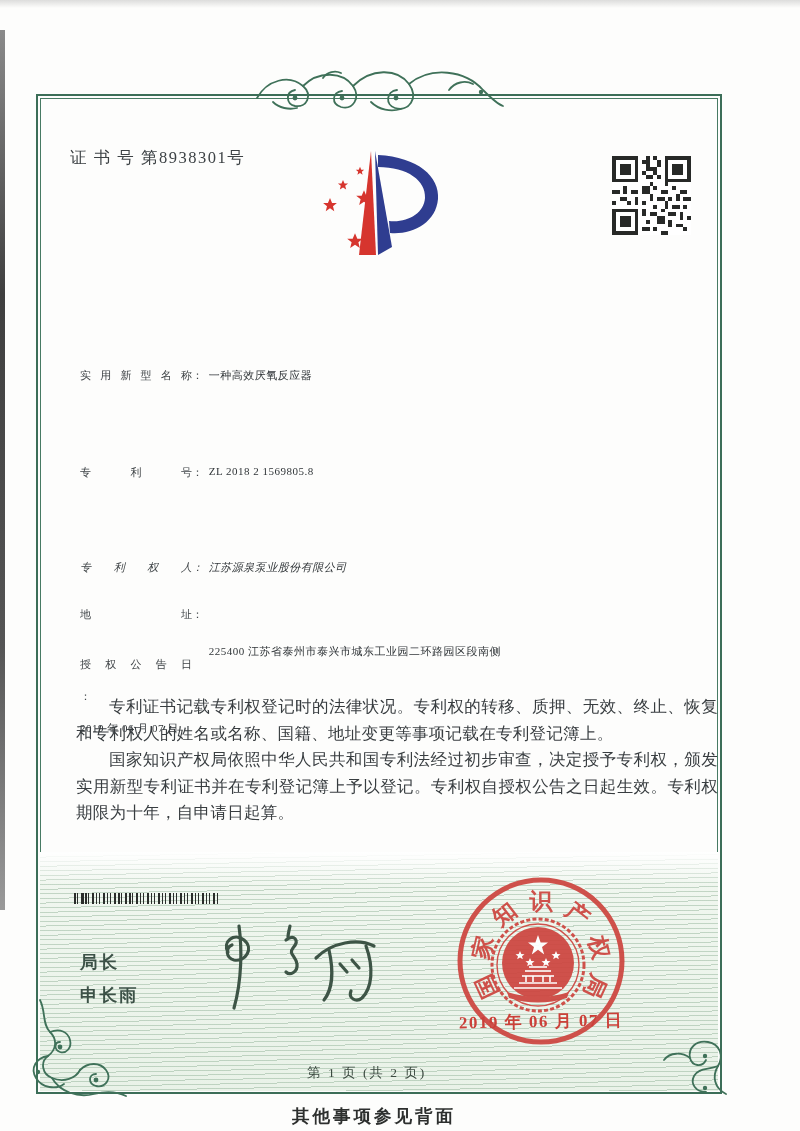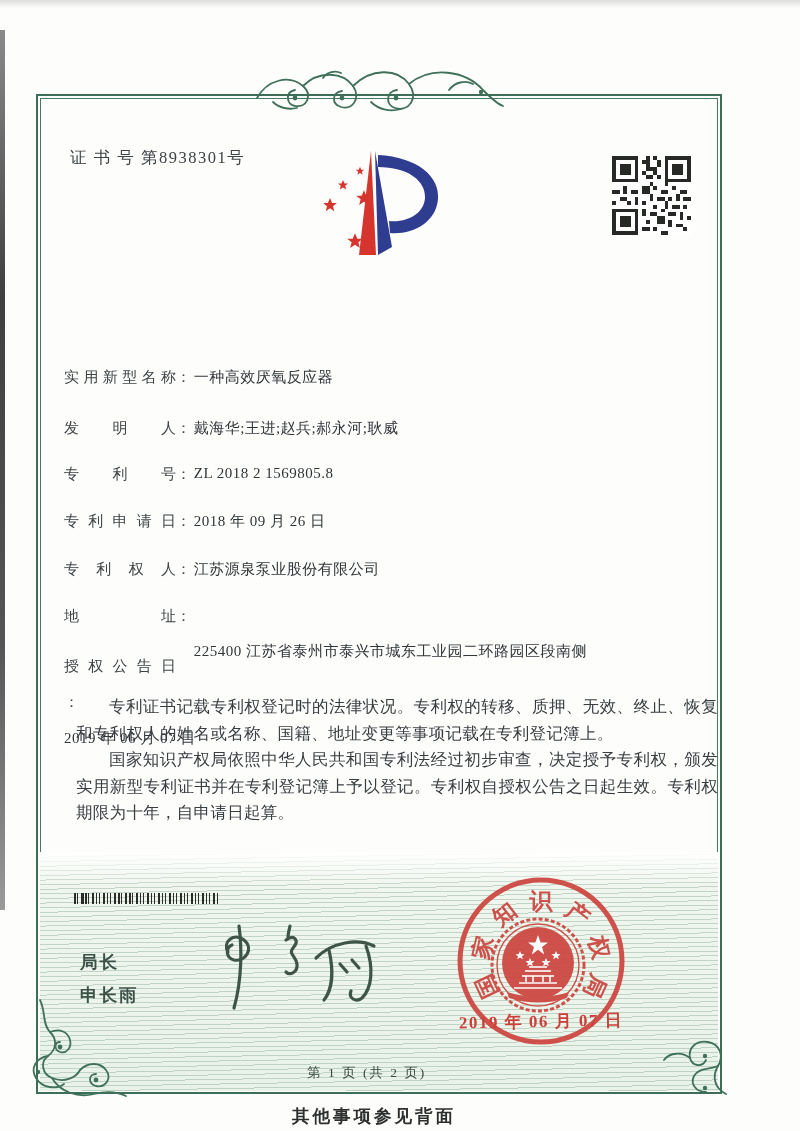--- a/index.html
+++ b/index.html
@@ -33,21 +33,21 @@
       linear-gradient(180deg,#ffffff 0px, rgba(255,255,255,0) 34px),
       repeating-linear-gradient(179deg, rgba(104,148,114,.34) 0 1px, rgba(236,245,236,0) 1px 4.6px),
       linear-gradient(180deg,#f1f7f0,#e9f2e8);
   }
   .abs { position:absolute; }
   #cert-no { left:70px; top:147px; font-size:16.5px; letter-spacing:1.5px; color:#3d4245; }
   #title {
     left:355px; top:268px; transform:translateX(-50%);
     font-size:39px; font-weight:700; letter-spacing:3px; color:#2f3336; white-space:nowrap;
   }
-  .row { position:absolute; left:64px; width:600px; font-size:15px; color:#34393c; }
+  .row { position:absolute; left:80px; width:600px; font-size:11px; color:#34393c; }
   .flabel {
     display:inline-block; width:112px; text-align:justify; text-align-last:justify;
     color:#3f4447; vertical-align:top;
   }
   .fcolon { display:inline-block; color:#3f4447; width:14px; }
   .fvalue { display:inline-block; vertical-align:top; color:#303538; letter-spacing:.5px; }
   .fvalue.wrap { width:442px; line-height:24px;margin-top:32px; }
   #row-grant { display:flex; gap:17px;flex-direction:column; }
   #grant-col2 { position:absolute; left:308px; top:0; white-space:nowrap; }
   #grant-col2 .flabel2 { color:#3f4447; }
@@ -200,33 +200,25 @@
       <rect x="10" y="7" width="1" height="1"></rect>
         <rect x="14" y="7" width="1" height="1"></rect>
     </g>
   </svg>
 
 
   <div class="row" style="top:368px;">
     <span class="flabel">实用新型名称</span><span class="fcolon">：</span>
     <span class="fvalue">一种高效厌氧反应器</span>
   </div>
-  <div class="row" style="top:419px;">
-    <span class="flabel">发明人</span><span class="fcolon">：</span>
-    <span class="fvalue">戴海华;王进;赵兵;郝永河;耿威</span>
-  </div>
   <div class="row" style="top:465px;">
     <span class="flabel">专利号</span><span class="fcolon">：</span>
     <span class="fvalue">ZL 2018 2 1569805.8</span>
   </div>
-  <div class="row" style="top:512px;">
-    <span class="flabel">专利申请日</span><span class="fcolon">：</span>
-    <span class="fvalue">2018 年 09 月 26 日</span>
-  </div>
-  <div class="row" style="top:560px;">
+  <div class="row" style="top:560px;font-style:italic;">
     <span class="flabel">专利权人</span><span class="fcolon">：</span>
     <span class="fvalue">江苏源泉泵业股份有限公司</span>
   </div>
   <div class="row" style="top:607px;">
     <span class="flabel">地址</span><span class="fcolon">：</span>
     <span class="fvalue wrap">225400 江苏省泰州市泰兴市城东工业园二环路园区段南侧</span>
   </div>
   <div class="row" id="row-grant" style="top:657px;">
     <span class="flabel">授权公告日</span>
       <span class="fcolon">：</span>

